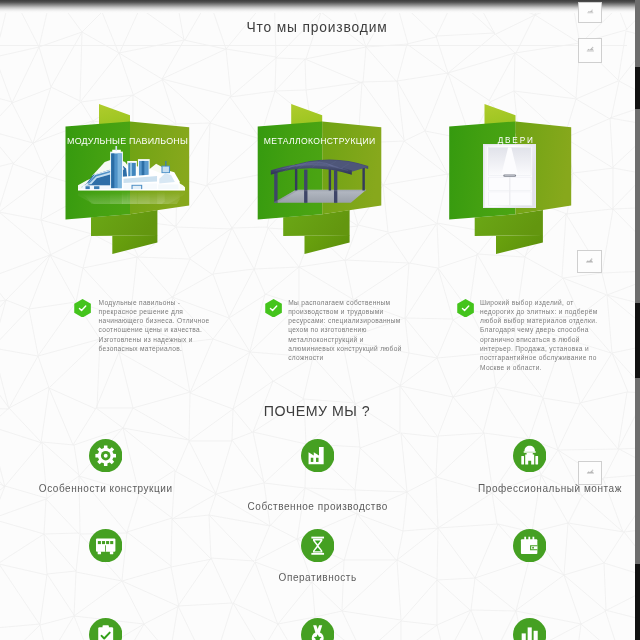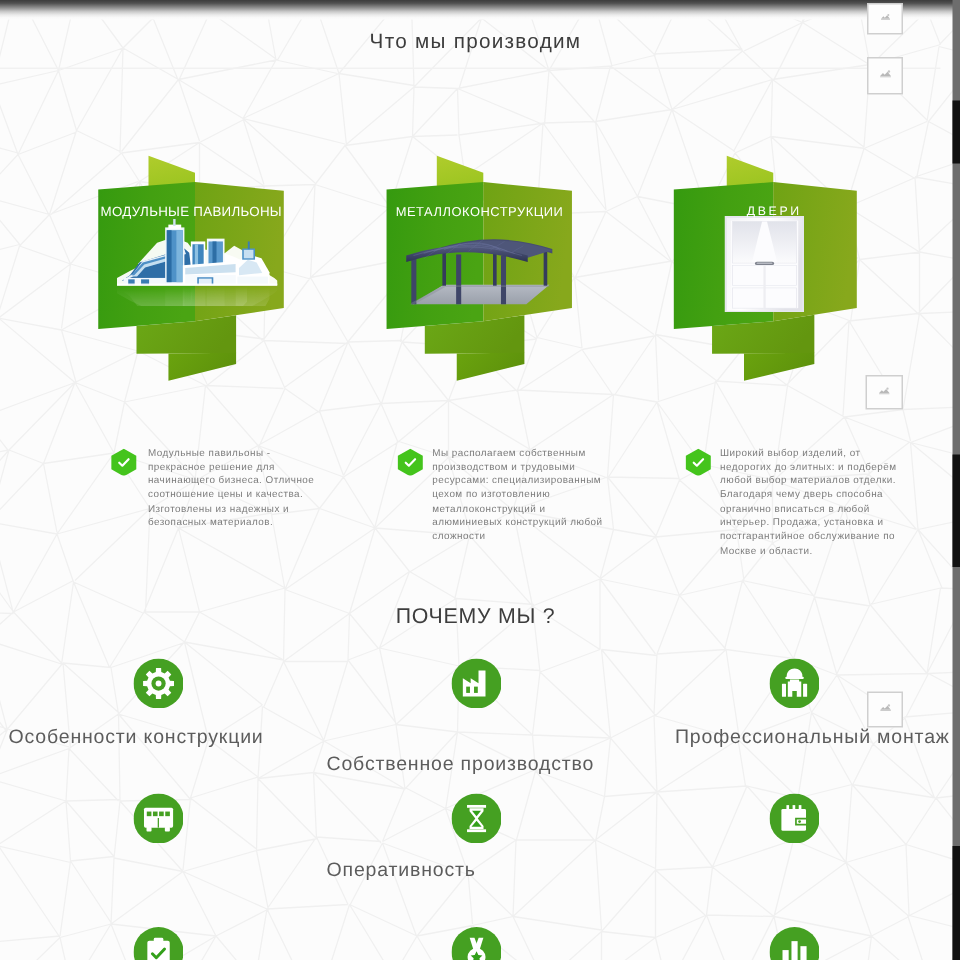--- a/index.html
+++ b/index.html
@@ -8,21 +8,21 @@
   #root{position:absolute;left:0;top:0;width:640px;height:640px;overflow:hidden;background:#fcfcfc;}
   #bgpoly{position:absolute;left:0;top:0;width:640px;height:640px;z-index:0;}
   #topshadow{position:absolute;left:0;top:0;width:640px;height:13px;z-index:40;
     background:linear-gradient(to bottom,#3c3c3c 0%,#4f4f4f 16%,#909090 40%,#cacaca 60%,#eaeaea 76%,#f9f9f9 90%,#fcfcfc 100%);}
   #sec-title{position:absolute;left:0;top:20px;width:634px;text-align:center;font-size:13.8px;color:#3d3d3d;z-index:30;letter-spacing:0.85px;}
   #divider{position:absolute;left:0;top:45px;width:627px;height:1px;background:#f1f1f1;z-index:5;}
   #why-title{position:absolute;left:0;top:403px;width:634px;text-align:center;font-size:14.2px;color:#3d3d3d;font-weight:normal;letter-spacing:0.5px;z-index:30;}
   .prodlabel{position:absolute;z-index:14;color:#ffffff;font-weight:normal;text-align:center;
     letter-spacing:.2px;white-space:nowrap;overflow:hidden;}
   .desc{position:absolute;z-index:20;font-size:6.6px;line-height:9.3px;color:#7c7c7c;letter-spacing:0.32px;}
-  .advlabel{position:absolute;z-index:20;font-size:13px;color:#5c5c5c;width:200px;letter-spacing:0.55px;}
+  .advlabel{position:absolute;z-index:20;text-align:center;font-size:10px;color:#5c5c5c;width:200px;letter-spacing:0.55px;}
   .ph{position:absolute;z-index:45;border:1px solid #cfcfcf;background:#fdfdfd;}
   .ph svg{display:block;}
   #sbtrack{position:absolute;left:634.5px;top:0;width:5.5px;height:640px;background:#6d6d6d;z-index:60;}
   .sbthumb{position:absolute;left:634.5px;width:5.5px;background:#111111;z-index:61;}
 </style>
 </head>
 <body>
 
 <div id="root">
 

